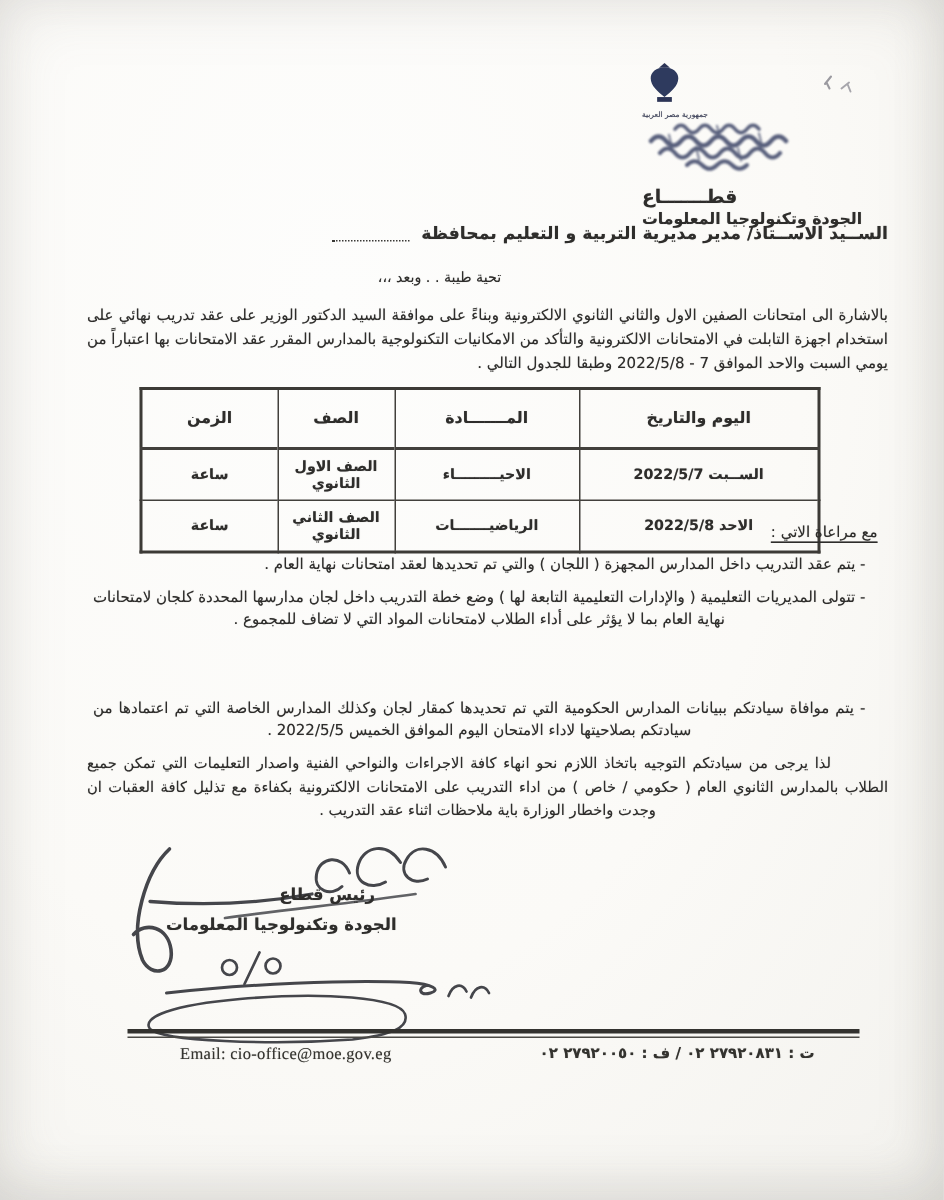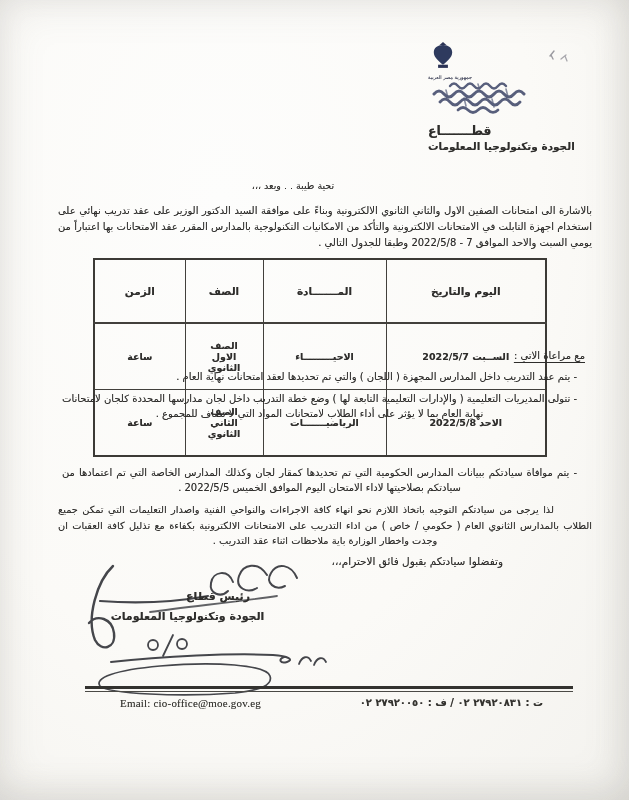--- a/index.html
+++ b/index.html
@@ -19,21 +19,21 @@
   .emblem .caption{font-size:5px; color:#3c415c; letter-spacing:.2px; filter:blur(.2px); margin-top:1px;}
   .sector{font-size:12.5px; font-weight:bold; margin-top:3px; filter:blur(.2px);}
   .dept{font-size:10.5px; font-weight:bold; margin-top:2px; white-space:nowrap; filter:blur(.2px);}
   
   .addressee{top:148px; right:37px; font-size:11.5px; font-weight:bold; direction:rtl;}
   .dotted-line{display:inline-block; width:52px; border-bottom:1.6px dotted #3a3936; vertical-align:-2px; margin-right:4px;}
   .greeting{top:180px; left:228px; width:130px; font-size:9.5px; text-align:center; direction:rtl;}
   .intro{top:203px; right:37px; left:58px; font-size:10px; line-height:16px; direction:rtl; text-align:justify; text-align-last:right;}
   
   .sched{top:258px; right:82px; width:452px; border-collapse:collapse; direction:rtl; table-layout:fixed;}
-  .sched th,.sched td{border:1.5px solid #42403c; text-align:center; font-weight:bold; padding:16px;}
+  .sched th,.sched td{border:1.5px solid #42403c; text-align:center; font-weight:bold; padding:4px;}
   .sched{border:2.5px solid #3c3a36;}
   .sched th{height:30px; font-size:10.5px; border-bottom-width:2.5px;}
   .sched td{height:25px; font-size:9.5px;}
   
   .notes-heading{top:350px; right:44px; font-size:10px; direction:rtl; text-decoration:underline; text-underline-offset:3px;}
   .note{right:52px; left:62px; font-size:10px; line-height:14.5px; direction:rtl; text-align:justify; text-align-last:right;}
   .n1{top:370px;}
   .n2{top:392px; text-align-last:center;}
   .n3{top:429px;}
   .n4{top:466px; text-align-last:center;}
@@ -74,20 +74,24 @@
         <path d="M6,14 q5,-6 10,0 t10,0 t10,0 t10,0 t10,0 t10,0 t10,0 t10,0 t10,0" stroke-width="3"></path>
         <path d="M12,22 q5,-6 10,0 t10,0 t10,0 t10,0 t10,0 t10,0 t10,0 t10,0" stroke-width="2.8"></path>
         <path d="M30,30 q5,-5 10,0 t10,0 t10,0 t10,0" stroke-width="2.6"></path>
         <path d="M18,10 l2,8 M50,4 l2,7 M78,9 l2,8 M36,18 l2,8 M64,19 l2,8" stroke-width="1.6" opacity=".7"></path>
       </g>
     </svg>
     <div class="sector">قطـــــــاع</div>
     <div class="dept">الجودة وتكنولوجيا المعلومات</div>
   </div>
 
+  <div class="abs addressee">
+    <span>الســيد الاســتاذ/ مدير مديرية التربية و التعليم بمحافظة</span>
+    <span class="dotted-line"></span>
+  </div>
 
   <div class="abs greeting">تحية طيبة . . وبعد ،،،</div>
 
   <div class="abs intro">بالاشارة الى امتحانات الصفين الاول والثاني الثانوي الالكترونية وبناءً على موافقة السيد الدكتور الوزير على عقد تدريب نهائي على استخدام اجهزة التابلت في الامتحانات الالكترونية والتأكد من الامكانيات التكنولوجية بالمدارس المقرر عقد الامتحانات بها اعتباراً من يومي السبت والاحد الموافق 7 - 2022/5/8 وطبقا للجدول التالي .</div>
 
   <table class="abs sched">
     <colgroup>
       <col style="width:160px">
         <col style="width:123px">
         <col style="width:78px">
@@ -116,21 +120,20 @@
       </tr>
     </tbody>
   </table>
 
   <div class="abs notes-heading">مع مراعاة الاتي :</div>
   <div class="abs note n1">- يتم عقد التدريب داخل المدارس المجهزة ( اللجان ) والتي تم تحديدها لعقد امتحانات نهاية العام .</div>
   <div class="abs note n2">- تتولى المديريات التعليمية ( والإدارات التعليمية التابعة لها ) وضع خطة التدريب داخل لجان مدارسها المحددة كلجان لامتحانات نهاية العام بما لا يؤثر على أداء الطلاب لامتحانات المواد التي لا تضاف للمجموع .</div>
   <div class="abs note n4">- يتم موافاة سيادتكم ببيانات المدارس الحكومية التي تم تحديدها كمقار لجان وكذلك المدارس الخاصة التي تم اعتمادها من سيادتكم بصلاحيتها لاداء الامتحان اليوم الموافق الخميس 2022/5/5 .</div>
 
   <div class="abs closing">لذا يرجى من سيادتكم التوجيه باتخاذ اللازم نحو انهاء كافة الاجراءات والنواحي الفنية واصدار التعليمات التي تمكن جميع الطلاب بالمدارس الثانوي العام ( حكومي / خاص ) من اداء التدريب على الامتحانات الالكترونية بكفاءة مع تذليل كافة العقبات ان وجدت واخطار الوزارة باية ملاحظات اثناء عقد التدريب .</div>
-  <div class="abs salutation">وتفضلوا سيادتكم بقبول فائق الاحترام،،،</div>
 
   <svg class="abs" style="left:45px; top:556px;" width="265" height="100" viewBox="0 0 265 100">
     <g class="ink">
       <path d="M252,22 C246,8 232,6 226,17 C220,27 230,35 240,30" stroke-width="2"></path>
       <path d="M222,19 C213,5 198,8 194,20 C190,32 202,38 212,32" stroke-width="2"></path>
       <path d="M188,26 C183,13 168,15 166,27 C164,38 176,42 183,35" stroke-width="2"></path>
       <path d="M163,40 C130,46 92,48 55,45" stroke-width="2.2"></path>
       <path d="M68,10 C52,25 41,62 50,84 C56,96 71,93 69,77 C67,62 52,58 44,67" stroke-width="2.4"></path>
       <path d="M105,56 C140,51 190,46 232,40" stroke-width="1.8" opacity=".85"></path>
     </g>

